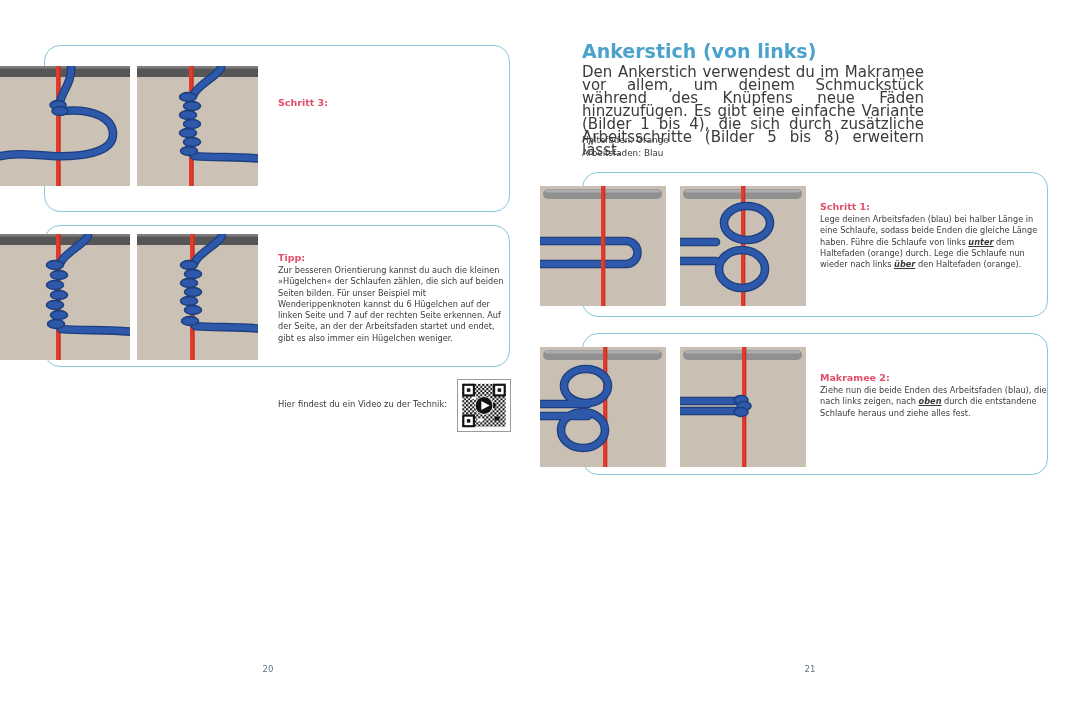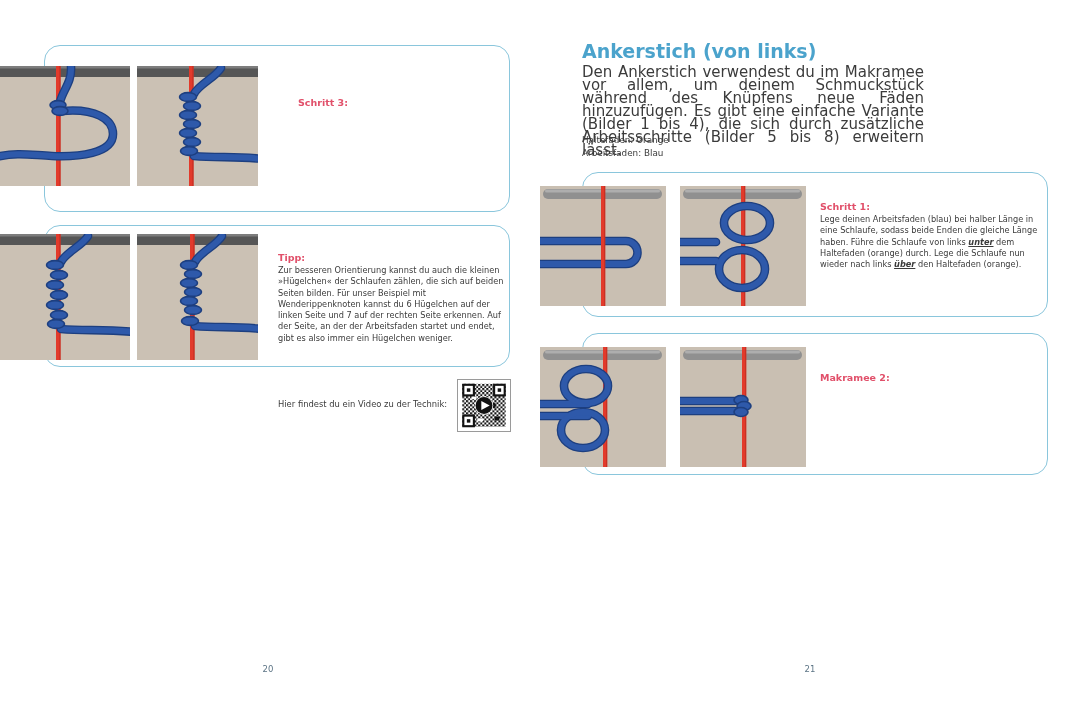--- a/index.html
+++ b/index.html
@@ -90,21 +90,21 @@
       <ellipse cx="55" cy="40" rx="8.5" ry="4.4"></ellipse>
       <ellipse cx="51" cy="49" rx="8.5" ry="4.4"></ellipse>
       <ellipse cx="55" cy="58" rx="8.5" ry="4.4"></ellipse>
       <ellipse cx="51" cy="67" rx="8.5" ry="4.4"></ellipse>
       <ellipse cx="55" cy="76" rx="8.5" ry="4.4"></ellipse>
       <ellipse cx="52" cy="85" rx="8.5" ry="4.4"></ellipse>
     </g>
   </svg>
 </div>
 
-<div class="boxtext" style="left:278px; top:97px; width:230px;margin-left:20px;">
+<div class="boxtext" style="left:278px; top:97px; width:230px;">
   <div class="boxtitle">Schritt 3:</div>
 </div>
 
 <div class="callout" style="left:44px; top:225px; width:466px; height:142px;"></div>
 
 <div class="photo" style="left:0; top:234px; width:130px; height:126px;">
   <svg viewBox="0 0 130 126" preserveAspectRatio="none">
     <rect width="130" height="126" fill="#cbc1b4"></rect>
     <rect x="0" y="0" width="130" height="11" fill="#565656"></rect>
     <rect x="0" y="0" width="130" height="2.5" fill="#7d7d7d"></rect>
@@ -293,15 +293,16 @@
     <g fill="#2e59aa" stroke="#1d3f80" stroke-width="1.6">
       <ellipse cx="61" cy="53" rx="7" ry="4.5"></ellipse>
       <ellipse cx="64" cy="59" rx="7" ry="4.5"></ellipse>
       <ellipse cx="61" cy="65" rx="7" ry="4.5"></ellipse>
     </g>
   </svg>
 </div>
 
 <div class="boxtext" style="left:820px; top:372px; width:230px;">
   <div class="boxtitle">Makramee 2:</div>
+  <p class="boxbody"><span>Ziehe nun die beide Enden des Arbeitsfaden (blau), die nach links zeigen, nach </span><span class="bi">oben</span><span> durch die entstandene Schlaufe heraus und ziehe alles fest.</span></p>
 </div>
 
 <div class="pagenum" style="left:790px; top:664px;">21</div>
 
 </body></html>

